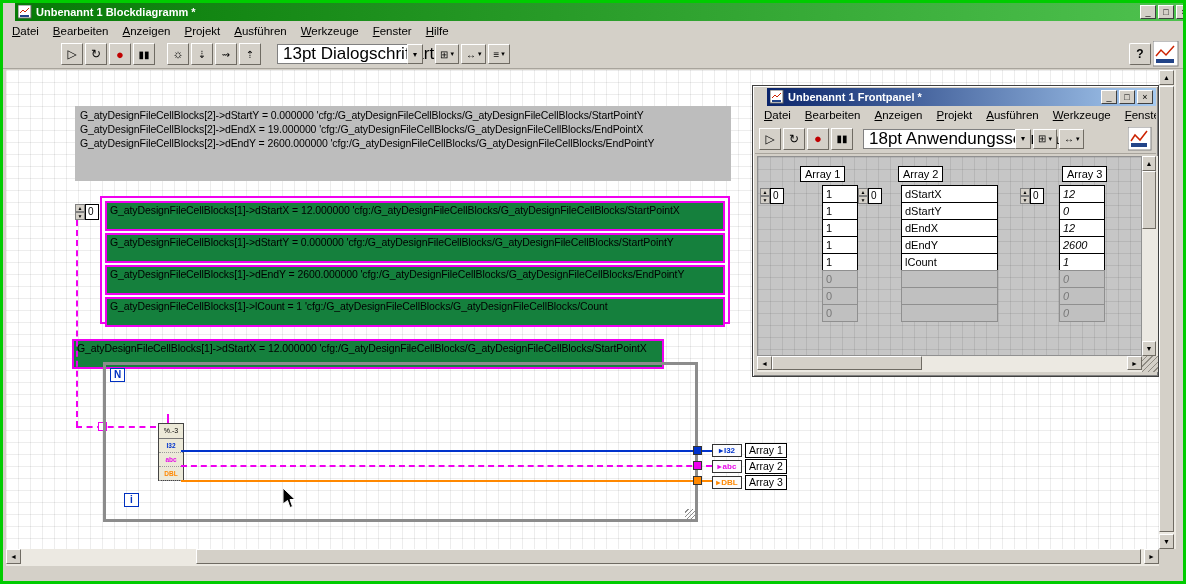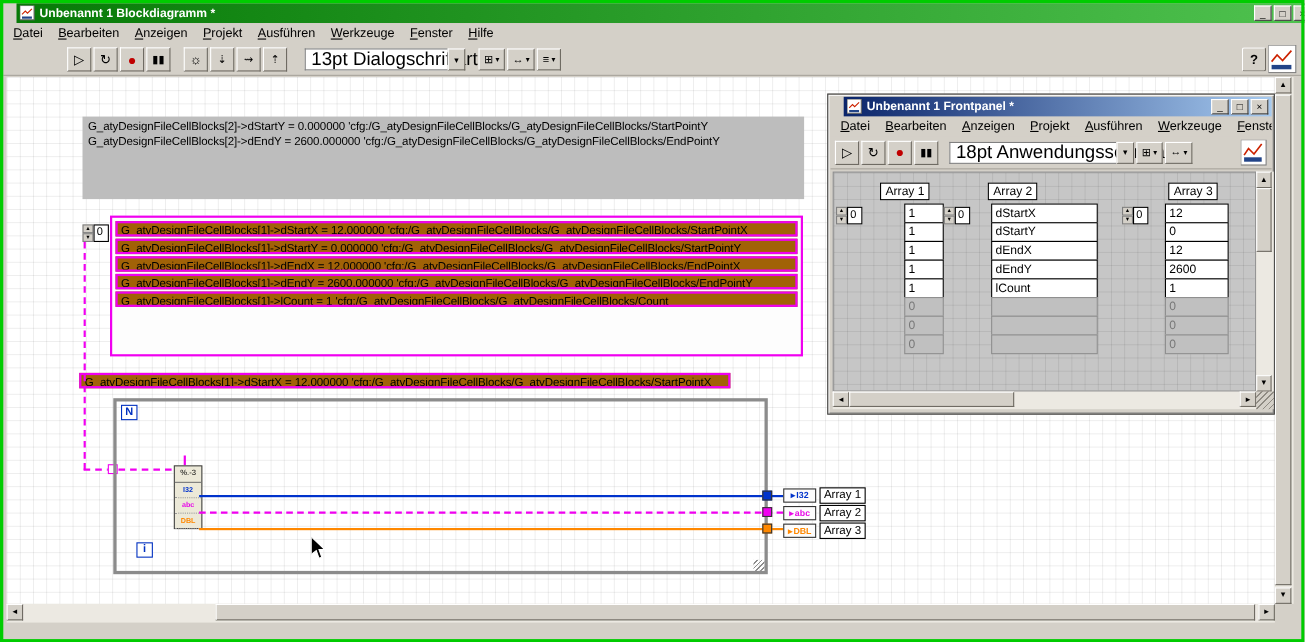--- a/index.html
+++ b/index.html
@@ -33,21 +33,21 @@
           border:1px solid;border-color:#fff #6f6b63 #6f6b63 #fff;}
   .mcombo .dd2{font-size:7px;}
   .spacer{flex:1;}
 
   #bd-canvas{position:absolute;left:6px;top:70px;width:1153px;height:479px;background-color:#ffffff;
     background-image:linear-gradient(to right,rgba(0,0,0,0.07) 1px,transparent 1px),
                      linear-gradient(to bottom,rgba(0,0,0,0.07) 1px,transparent 1px);
     background-size:12px 12px;overflow:hidden;}
   .comment{background:#bdbdbd;padding:3px 5px;}
   .code{font-size:10.5px;line-height:13.8px;white-space:nowrap;letter-spacing:-0.1px;}
-  .pinkline{border:2px solid #f000f0;background:#a16207;height:14px;line-height:15px;padding:0 3px;
+  .pinkline{border:2px solid #f000f0;background:#15803d;height:30px;line-height:15px;padding:0 3px;
             font-size:10.5px;white-space:nowrap;overflow:hidden;letter-spacing:-0.1px;}
   .pinkgroup{border:2px solid #f000f0;background:#fdfdfd;padding:3px;}
   .pinkgroup .pinkline{margin-bottom:2px;}
   .wireV{border-left:2px dashed #f000f0;width:0;}
   .wireH{border-top:2px dashed #f000f0;height:0;}
   .wire-blue{border-top:2px solid #0033cc;height:0;}
   .wire-orange{border-top:2px solid #ff8800;height:0;}
   .tunnel{width:9px;height:9px;border:1px solid #333;}
   .loop{border:3px solid #8c8c8c;}
   .blu{color:#0030c0;border:1px solid #0030c0;background:#fff;font-weight:bold;font-size:10px;width:15px;height:14px;line-height:12px;text-align:center;}
@@ -147,35 +147,35 @@
         <rect x="0" y="0" width="25" height="25" fill="#fff" stroke="#808080"></rect>
         <polyline points="3,15 8,9 13,14 21,5" stroke="#cc2200" fill="none" stroke-width="1.5"></polyline>
         <rect x="3" y="18" width="18" height="4" fill="#224488"></rect>
       </svg>
   </div>
 
   <div id="bd-canvas">
 
     <div class="abs comment" style="left:69px;top:36px;width:656px;height:75px;">
       <div class="code">G_atyDesignFileCellBlocks[2]-&gt;dStartY = 0.000000 'cfg:/G_atyDesignFileCellBlocks/G_atyDesignFileCellBlocks/StartPointY</div>
+      <div class="code">G_atyDesignFileCellBlocks[2]-&gt;dEndX = 19.000000 'cfg:/G_atyDesignFileCellBlocks/G_atyDesignFileCellBlocks/EndPointX</div>
       <div class="code">G_atyDesignFileCellBlocks[2]-&gt;dEndY = 2600.000000 'cfg:/G_atyDesignFileCellBlocks/G_atyDesignFileCellBlocks/EndPointY</div>
     </div>
 
     <div class="idxctl" style="left:69px;top:134px;">
       <span class="idx-arrows">
         <span class="ia">▲</span>
         <span class="ia">▼</span>
       </span>
       <span class="idx-val">0</span>
     </div>
 
     <div class="abs pinkgroup" style="left:94px;top:126px;width:630px;height:128px;">
       <div class="pinkline">G_atyDesignFileCellBlocks[1]-&gt;dStartX = 12.000000 'cfg:/G_atyDesignFileCellBlocks/G_atyDesignFileCellBlocks/StartPointX</div>
       <div class="pinkline">G_atyDesignFileCellBlocks[1]-&gt;dStartY = 0.000000 'cfg:/G_atyDesignFileCellBlocks/G_atyDesignFileCellBlocks/StartPointY</div>
-      <div class="pinkline">G_atyDesignFileCellBlocks[1]-&gt;dEndX = 12.000000 'cfg:/G_atyDesignFileCellBlocks/G_atyDesignFileCellBlocks/EndPointX</div>
       <div class="pinkline">G_atyDesignFileCellBlocks[1]-&gt;dEndY = 2600.000000 'cfg:/G_atyDesignFileCellBlocks/G_atyDesignFileCellBlocks/EndPointY</div>
       <div class="pinkline">G_atyDesignFileCellBlocks[1]-&gt;lCount = 1 'cfg:/G_atyDesignFileCellBlocks/G_atyDesignFileCellBlocks/Count</div>
     </div>
 
     <div class="abs pinkline" style="left:66px;top:269px;width:592px;">G_atyDesignFileCellBlocks[1]-&gt;dStartX = 12.000000 'cfg:/G_atyDesignFileCellBlocks/G_atyDesignFileCellBlocks/StartPointX</div>
 
     <div class="abs wireV" style="left:70px;top:150px;height:207px;"></div>
     <div class="abs wireH" style="left:70px;top:356px;width:80px;"></div>
     <div class="abs tunnel" style="left:92px;top:352px;border-color:#f000f0;background:#fff;"></div>
 
@@ -317,21 +317,21 @@
       </div>
 
       <div class="fp-label" style="left:304px;top:9px;">Array 3</div>
       <div class="idxctl" style="left:262px;top:31px;">
         <span class="idx-arrows">
           <span class="ia">▲</span>
           <span class="ia">▼</span>
         </span>
         <span class="idx-val">0</span>
       </div>
-      <div class="cells" style="left:301px;top:28px;width:58px;">
+      <div class="cells" style="left:301px;top:28px;width:46px;font-style:italic;">
         <div class="cell">12</div>
         <div class="cell">0</div>
         <div class="cell">12</div>
         <div class="cell">2600</div>
         <div class="cell">1</div>
         <div class="cell dim">0</div>
         <div class="cell dim">0</div>
         <div class="cell dim">0</div>
       </div>
     </div>

